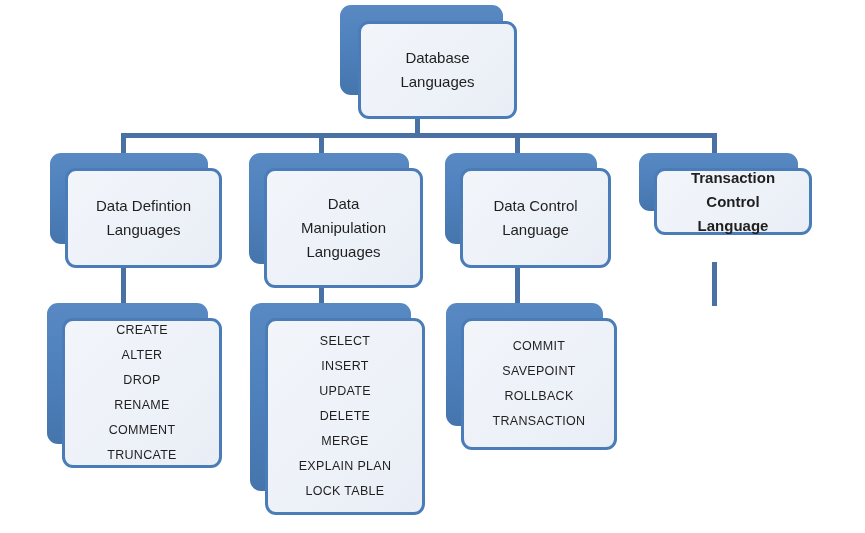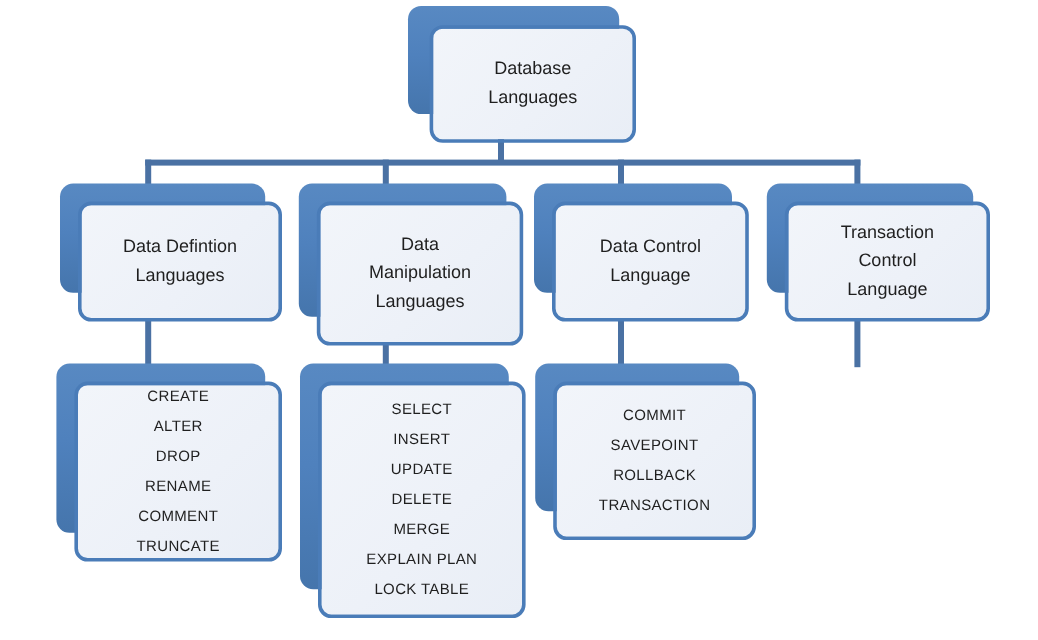--- a/index.html
+++ b/index.html
@@ -30,21 +30,21 @@
   .stub1{left:121px;top:133px;height:26px;}
   .stub2{left:319px;top:133px;height:26px;}
   .stub3{left:515px;top:133px;height:26px;}
   .stub4{left:712px;top:133px;height:26px;}
   .drop1{left:121px;top:262px;height:44px;}
   .drop2{left:319px;top:262px;height:44px;}
   .drop3{left:515px;top:262px;height:44px;}
   .drop4{left:712px;top:262px;height:44px;}
 
   
-  .node{position:absolute;z-index:1;padding-left:13px;}
+  .node{position:absolute;z-index:1;}
   .back{
     position:absolute;left:0;top:0;right:14px;bottom:24px;
     background:linear-gradient(180deg,#5889C2 0%,var(--card-back) 45%,var(--card-back-dark) 100%);
     border-radius:11px;
   }
   .front{
     position:absolute;left:15px;top:15px;right:0;bottom:0;
     background:linear-gradient(135deg,#F2F5FA 0%,var(--card-front-fill) 60%,#E9EEF6 100%);
     border:3px solid var(--card-border);
     border-radius:11px;
@@ -67,21 +67,21 @@
     letter-spacing:.3px;
     color:var(--text);
     white-space:nowrap;
   }
 
   
   .node-root{left:340px;top:5px;width:177px;height:114px;}
   .branch-0{left:50px; top:153px;width:172px;height:115px;}
   .branch-1{left:249px;top:153px;width:174px;height:135px;}
   .branch-2{left:445px;top:153px;width:166px;height:115px;}
-  .branch-3{left:639px;top:153px;width:173px;height:115px;}
+  .branch-3{left:639px;top:153px;width:173px;height:82px;font-weight:bold;}
   .leaf-0{left:47px; top:303px;width:175px;height:165px;}
   .leaf-1{left:250px;top:303px;width:175px;height:212px;}
   .leaf-2{left:446px;top:303px;width:171px;height:147px;text-decoration:underline;}
   .leaf-3{left:641px;top:303px;width:169px;height:147px;}
 </style>
 </head>
 <body>
 
 <div id="canvas">
 

